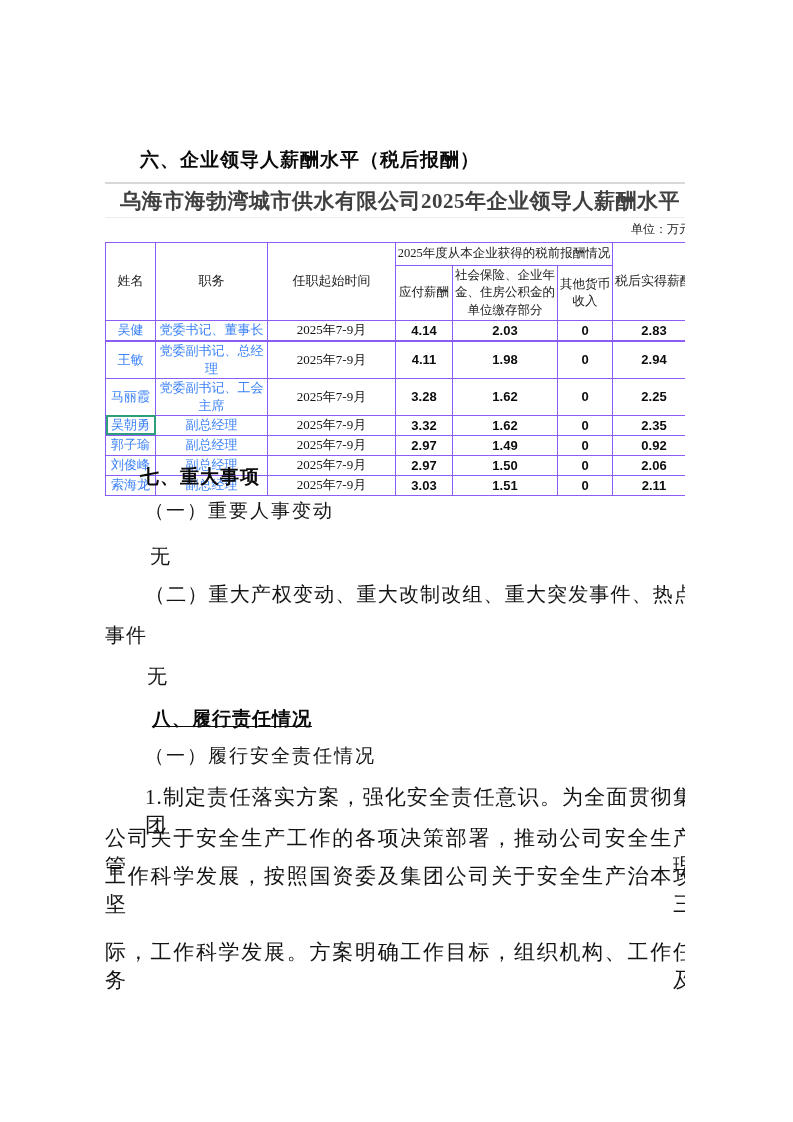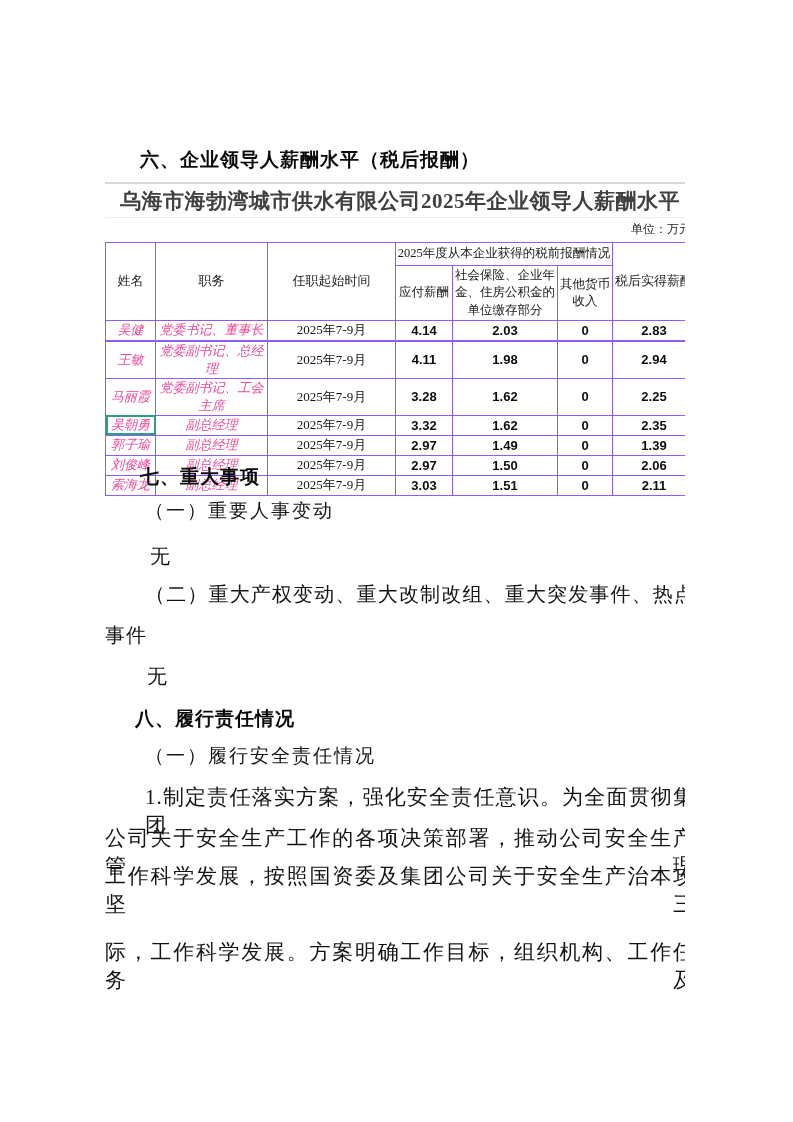--- a/index.html
+++ b/index.html
@@ -26,21 +26,21 @@
   table.sal th, table.sal td{
     border:1px solid #8b5cf6;text-align:center;vertical-align:middle;
     padding:0 1px;overflow:hidden;
   }
   table.sal th{font-weight:400;font-size:12.5px;line-height:1.4;color:#1a1a1a;}
   tr.grp-row{height:23px;}
   tr.sub-row{height:55px;}
   tr.data-row{height:20px;}
   tr.data-row td{font-size:13px;}
   td.num{font-family:"Liberation Sans","DejaVu Sans",sans-serif;font-weight:700;font-size:13px;color:#0c0c0c;}
-  td.cn{font-size:13px;color:#ec4899;font-style:italic;}
+  td.cn{font-size:13px;color:#3b82f6;}
   td.date{font-size:12.5px;color:#141414;}
   tr.thick-bottom td{border-bottom-width:2px;}
   td.selected-cell{outline:2px solid var(--sel-color,#2f9e7d);outline-offset:-2px;}
   .none-txt{font-size:20px;color:#161616;}
 </style>
 </head>
 <body>
 
 <div id="page">
 
@@ -112,21 +112,21 @@
           <td class="num">0</td>
           <td class="num">2.35</td>
         </tr>
         <tr class="data-row">
           <td class="cn">郭子瑜</td>
           <td class="cn">副总经理</td>
           <td class="date">2025年7-9月</td>
           <td class="num">2.97</td>
           <td class="num">1.49</td>
           <td class="num">0</td>
-          <td class="num">1.39</td>
+          <td class="num">0.92</td>
         </tr>
         <tr class="data-row">
           <td class="cn">刘俊峰</td>
           <td class="cn">副总经理</td>
           <td class="date">2025年7-9月</td>
           <td class="num">2.97</td>
           <td class="num">1.50</td>
           <td class="num">0</td>
           <td class="num">2.06</td>
         </tr>
@@ -143,21 +143,21 @@
     </table>
   </div>
 
   <div class="abs h-num" style="left:140px;top:464px;">七、重大事项</div>
   <div class="abs kai" style="left:145px;top:498px;">（一）重要人事变动</div>
   <div class="abs none-txt" style="left:150px;top:543px;">无</div>
   <div class="abs body-line stretch indent1" style="left:105px;top:581px;font-size:20px;">（二）重大产权变动、重大改制改组、重大突发事件、热点</div>
   <div class="abs body-line" style="left:105px;top:622px;font-size:20px;">事件</div>
   <div class="abs none-txt" style="left:147px;top:663px;">无</div>
 
-  <div class="abs h-num" style="left:135px;top:706px;">八、履行责任情况</div>
+  <div class="abs h-num" style="left:152px;top:706px;text-decoration:underline;">八、履行责任情况</div>
   <div class="abs kai" style="left:145px;top:743px;">（一）履行安全责任情况</div>
 
   <div class="abs body-line stretch indent1" style="left:105px;top:783px;">1.制定责任落实方案，强化安全责任意识。为全面贯彻集团</div>
   <div class="abs body-line stretch" style="left:105px;top:824px;">公司关于安全生产工作的各项决策部署，推动公司安全生产管理</div>
   <div class="abs body-line stretch" style="left:105px;top:862px;">工作科学发展，按照国资委及集团公司关于安全生产治本攻坚三</div>
   <div class="abs body-line stretch" style="left:105px;top:938px;">际，工作科学发展。方案明确工作目标，组织机构、工作任务及</div>
 
 </div>
 
 </body></html>

